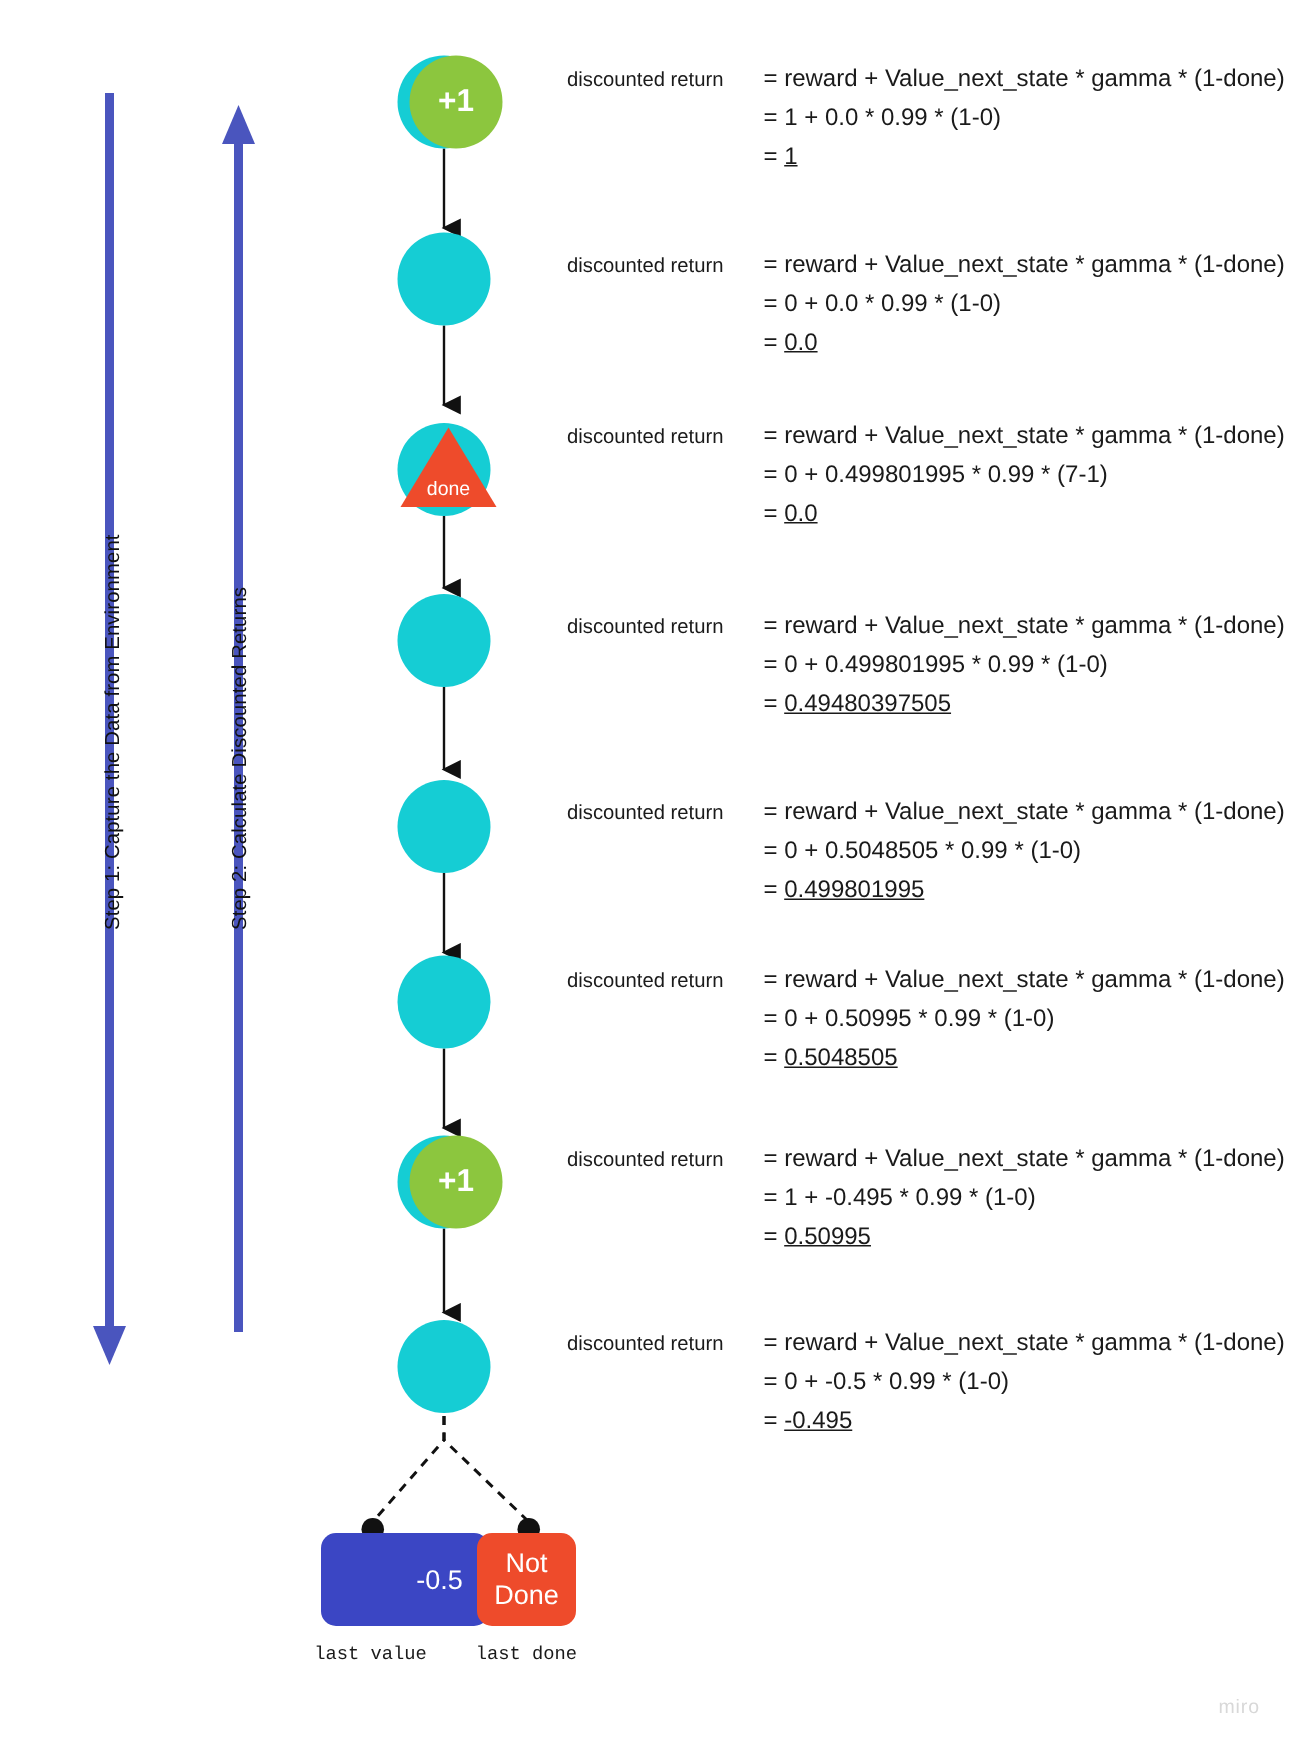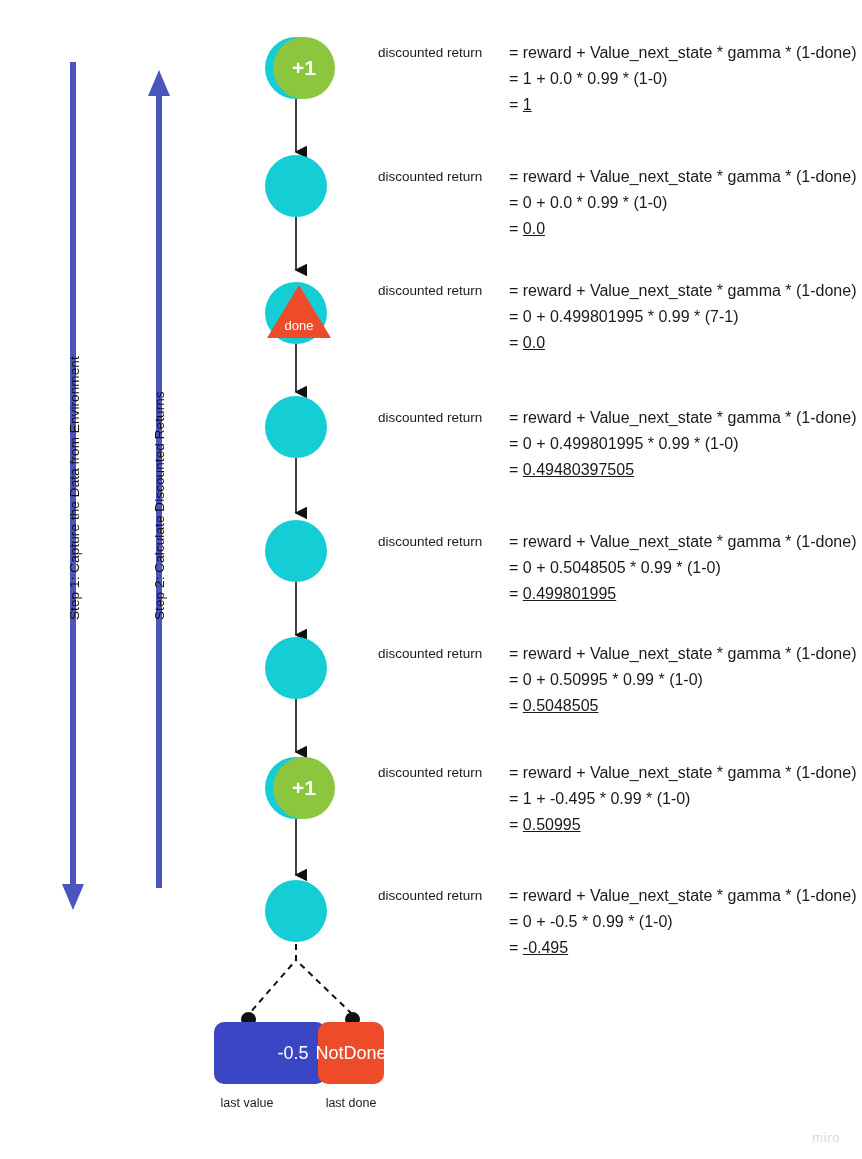--- a/index.html
+++ b/index.html
@@ -149,20 +149,21 @@
     font-size: 18px;
     line-height: 21px;
     font-family: "Liberation Sans", sans-serif;
   }
   .leaf-caption {
     position: absolute;
     width: 120px;
     text-align: center;
     font-size: 12.5px;
     color: #1a1a1a;
+    font-family: Liberation Mono, monospace;
   }
   .leaf-dot {
     position: absolute;
     width: 15px;
     height: 15px;
     border-radius: 50%;
     background: #111111;
   }
 
   .watermark {
@@ -325,19 +326,19 @@
   </div>
 </div>
 
 <div class="leaf-dot" style="left:241px; top:1012px;"></div>
 <div class="leaf-box" style="left:214px; top:1022px; background:#3B46C4;padding-left:46px;">
   <span>-0.5</span>
 </div>
 <div class="leaf-caption" style="left:187px; top:1096px;">last value</div>
 
 <div class="leaf-dot" style="left:345px; top:1012px;"></div>
-<div class="leaf-box" style="left:318px; top:1022px; background:#EE4B2B; flex-direction:row;">
+<div class="leaf-box" style="left:318px; top:1022px; background:#EE4B2B; flex-direction:column;">
   <span>Not</span>
   <span>Done</span>
 </div>
 <div class="leaf-caption" style="left:291px; top:1096px;">last done</div>
 
 <div class="watermark">miro</div>
 
 </body></html>

